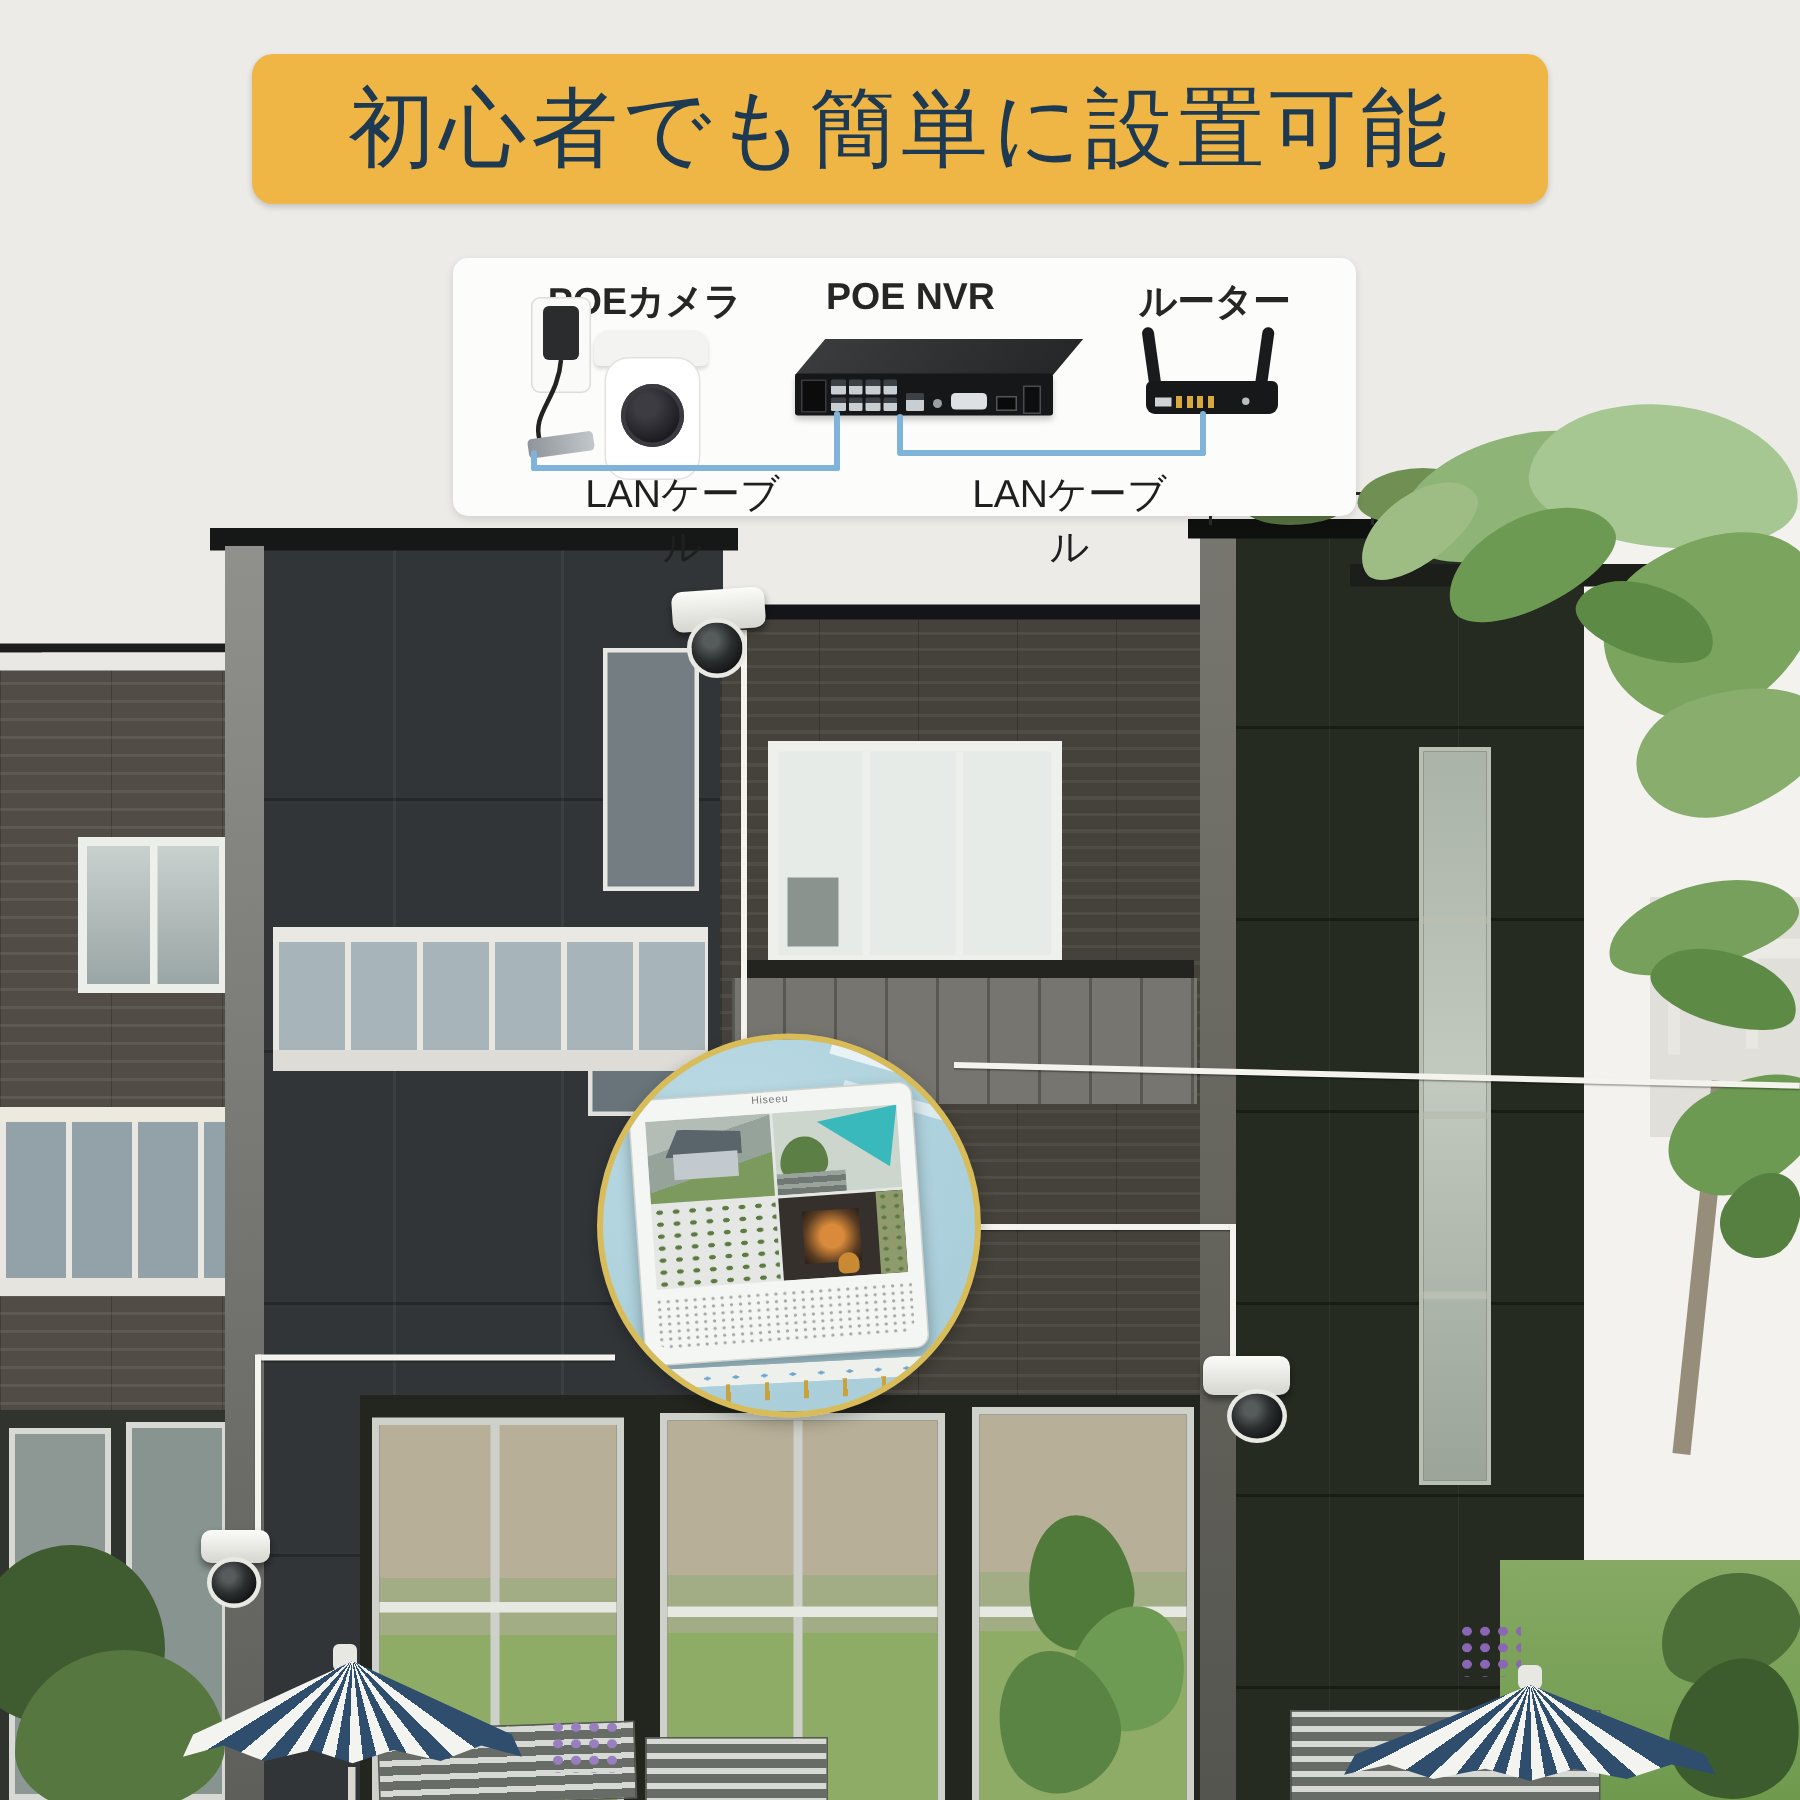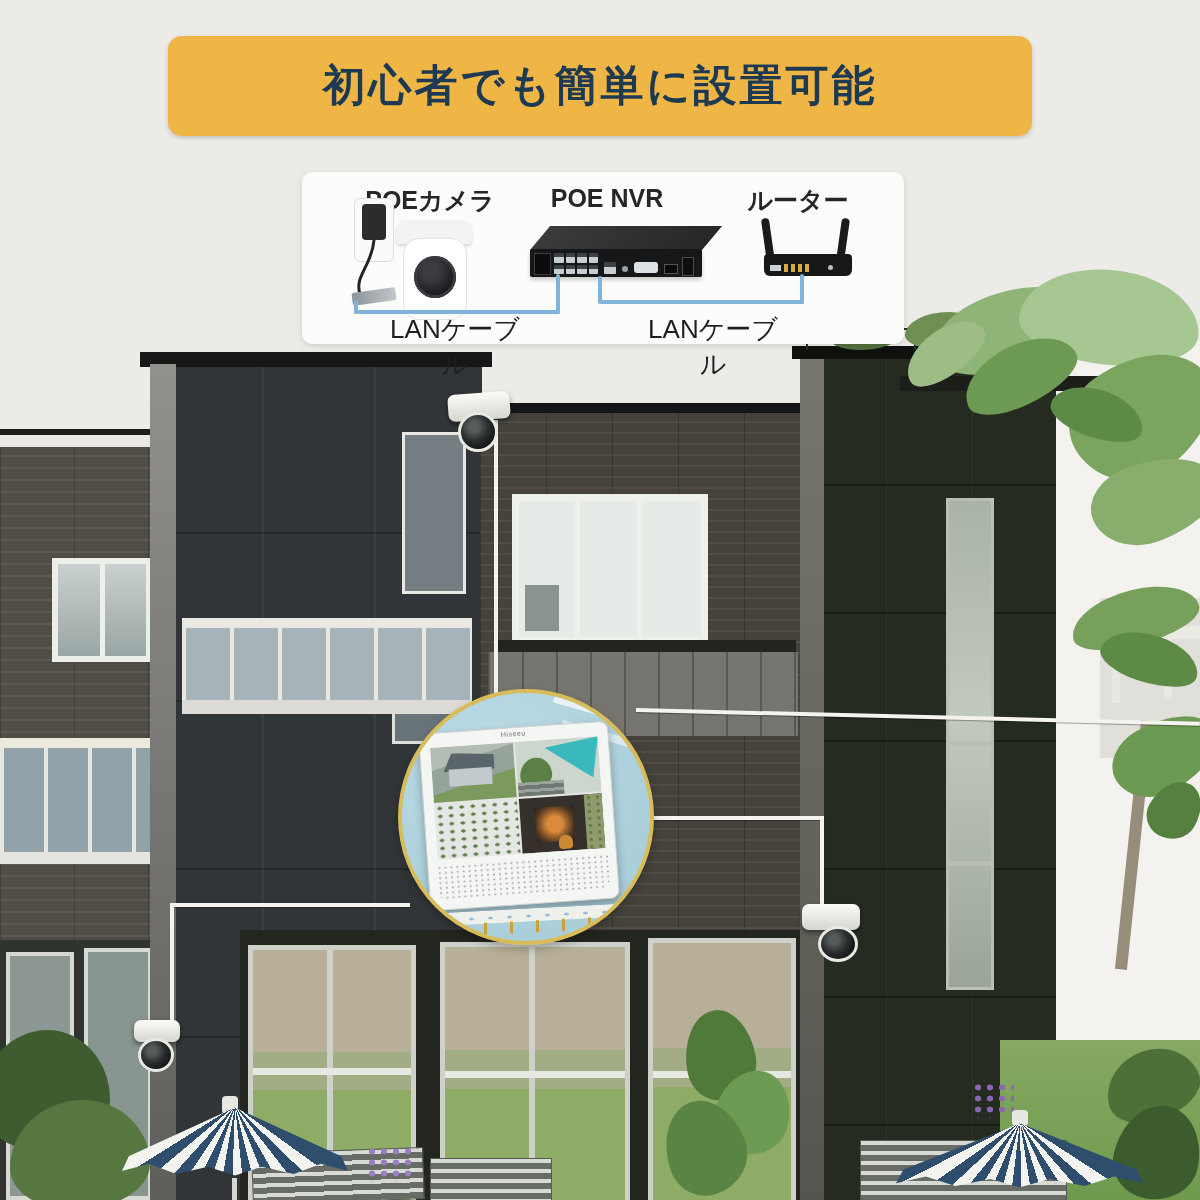--- a/index.html
+++ b/index.html
@@ -31,21 +31,21 @@
   
   .cable{position:absolute;background:#f4f3ee;box-shadow:0 1px 1px rgba(0,0,0,.35);}
   .bluecable{position:absolute;background:var(--cable-blue,#7FB3D9);border-radius:2px;}
   .cam-bracket{position:absolute;background:linear-gradient(180deg,#fbfbf8,#d6d6d0);border-radius:7px;box-shadow:0 3px 5px rgba(0,0,0,.45);}
   .cam-lens{position:absolute;border-radius:50%;border:3px solid #e9e9e4;
     background:radial-gradient(circle at 38% 35%,#565b5c 0 16%,#2c2f30 45%,#131516 75%);}
   
   .banner{position:absolute;left:168px;top:36px;width:864px;height:100px;border-radius:14px;
     background:var(--banner-bg,#F0B645);display:flex;align-items:center;justify-content:center;
     box-shadow:0 2px 4px rgba(0,0,0,.18);}
-  .banner span{font-size:43px;font-weight:bold;letter-spacing:3px;color:var(--banner-text,#1D3A52);}
+  .banner span{font-size:58px;font-weight:normal;letter-spacing:3px;color:var(--banner-text,#1D3A52);}
   .panel{position:absolute;left:302px;top:172px;width:602px;height:172px;border-radius:10px;
     background:var(--panel-bg,#FCFCFB);box-shadow:0 2px 6px rgba(0,0,0,.12);}
   .devlabel{position:absolute;font-size:25px;font-weight:600;color:var(--label-text,#262626);text-align:center;}
   .lanlabel{position:absolute;font-size:26px;font-weight:500;color:#1f1f1f;text-align:center;}
   .rjgrid{position:absolute;display:grid;grid-template-columns:repeat(4,1fr);grid-template-rows:1fr 1fr;gap:2px;}
   .rj{background:linear-gradient(180deg,#3c4146 0 40%,#c9ced2 40%);border-radius:1px;}
   
   .circle{position:absolute;left:398px;top:689px;width:248px;height:248px;border-radius:50%;
     border:4px solid var(--ring-gold,#D8BC5A);
     background:radial-gradient(circle at 36% 30%,#bddce5,var(--inset-blue,#AACFDB) 72%);
@@ -236,21 +236,21 @@
       background:repeating-linear-gradient(90deg,#c9a23c 0 3px,rgba(0,0,0,0) 3px 26px);transform:rotate(-3deg);"></div>
   </div>
 
   <div class="banner">
     <span>初心者でも簡単に設置可能</span>
   </div>
 
   <div class="panel">
     <div class="devlabel" style="left:56px;top:12px;width:144px;">POEカメラ</div>
     <div class="devlabel" style="left:233px;top:12px;width:144px;">POE NVR</div>
-    <div class="devlabel" style="left:424px;top:12px;width:144px;">ルーター</div>
+    <div class="devlabel" style="left:436px;top:12px;width:144px;">ルーター</div>
 
     <div class="abs" style="left:52px;top:26px;width:38px;height:62px;background:#fafaf8;border:1px solid #dcdcd8;border-radius:6px;"></div>
     <div class="abs" style="left:60px;top:32px;width:24px;height:36px;background:#2b2c2e;border-radius:4px;"></div>
     <svg class="abs" style="left:40px;top:60px;" width="60" height="75" viewBox="0 0 60 75">
       <path d="M32 8 C30 34 12 44 18 62" fill="none" stroke="#222" stroke-width="3"></path>
     </svg>
     <div class="abs" style="left:50px;top:118px;width:44px;height:13px;background:linear-gradient(90deg,#8e9499,#c2c7cb);border-radius:3px;transform:rotate(-8deg);"></div>
     <div class="abs" style="left:94px;top:48px;width:76px;height:24px;background:#f3f3f1;border-radius:10px 10px 4px 4px;box-shadow:0 2px 3px rgba(0,0,0,.15);"></div>
     <div class="abs" style="left:101px;top:66px;width:62px;height:80px;background:#ffffff;border:1px solid #e2e2de;border-radius:16px;"></div>
     <div class="abs" style="left:112px;top:84px;width:42px;height:42px;border-radius:50%;

